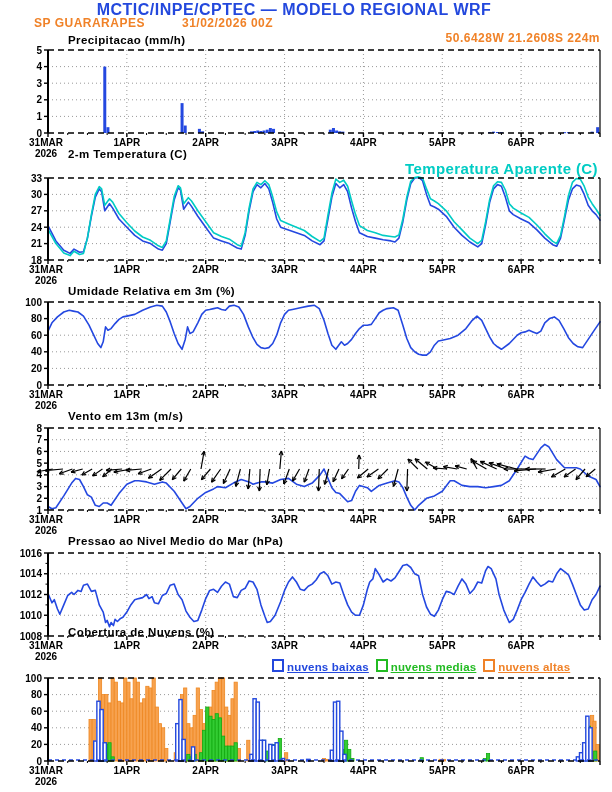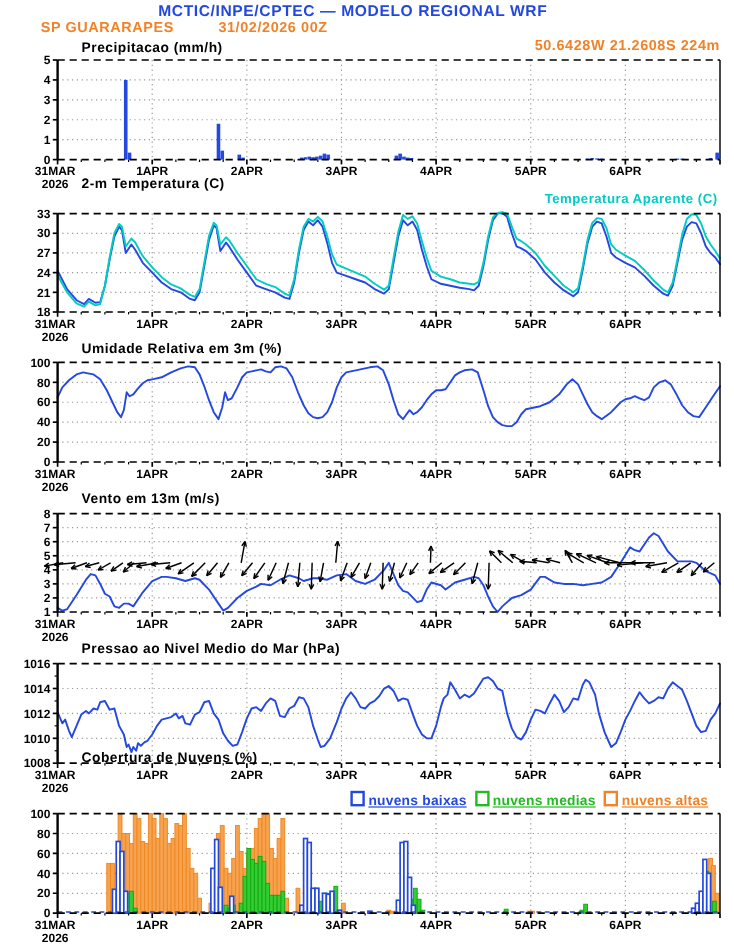--- a/index.html
+++ b/index.html
@@ -1,23 +1,23 @@
 <!DOCTYPE html>
 <html><head>
 <meta charset="utf-8">
 <style>
   html,body{margin:0;padding:0;}
   body{width:612px;height:792px;position:relative;background:#ffffff;
        font-family:"Liberation Sans",sans-serif;overflow:hidden;}
   .abs{position:absolute;white-space:nowrap;}
-  .hdr1{left:0;top:1px;width:588px;text-align:center;font-size:13px;font-weight:bold;color:#2348dd;letter-spacing:.5px;}
+  .hdr1{left:0;top:1px;width:588px;text-align:center;font-size:16px;font-weight:bold;color:#2348dd;letter-spacing:.5px;}
   .hdr2{top:16px;font-size:12px;font-weight:bold;color:#f08228;letter-spacing:.5px;}
   .coords{top:31px;right:12px;font-size:12px;font-weight:bold;color:#f08228;letter-spacing:.5px;}
   .ptitle{font-size:11.5px;font-weight:bold;color:#000;letter-spacing:.4px;}
-  .ptitle2{font-size:11px;font-weight:bold;color:#00ccc4;letter-spacing:.4px;}
+  .ptitle2{font-size:15px;font-weight:bold;color:#00ccc4;letter-spacing:.4px;}
   .legend{font-size:11.5px;font-weight:bold;letter-spacing:.2px;}
   .legend .sw{display:inline-block;width:8px;height:9px;background:#fff;border:2px solid;vertical-align:-1px;margin-right:3px;}
   .lg-blue{color:#2348dd;text-decoration:underline;}
   .lg-green{color:#22bb22;text-decoration:underline;}
   .lg-orange{color:#f08228;text-decoration:underline;}
   .lg-blue .sw{border-color:#2348dd;}
   .lg-green .sw{border-color:#22bb22;}
   .lg-orange .sw{border-color:#f08228;}
   svg text{font-family:"Liberation Sans",sans-serif;font-weight:bold;fill:#000;}
 </style>
@@ -30,21 +30,21 @@
 <div class="abs coords">50.6428W 21.2608S 224m</div>
 
 <div class="abs ptitle" style="left:68px;top:34px;">Precipitacao (mm/h)</div>
 <div class="abs ptitle" style="left:68px;top:148px;">2-m Temperatura (C)</div>
 <div class="abs ptitle2" style="right:14px;top:160px;">Temperatura Aparente (C)</div>
 <div class="abs ptitle" style="left:68px;top:285px;">Umidade Relativa em 3m (%)</div>
 <div class="abs ptitle" style="left:68px;top:410px;">Vento em 13m (m/s)</div>
 <div class="abs ptitle" style="left:68px;top:535px;">Pressao ao Nivel Medio do Mar (hPa)</div>
 <div class="abs ptitle" style="left:68px;top:626px;">Cobertura de Nuvens (%)</div>
 
-<div class="abs legend" style="left:264px;top:659px;padding-left:28px;">
+<div class="abs legend" style="left:244px;top:659px;padding-left:28px;">
   <span class="lg-blue"><span class="sw"></span><span>nuvens baixas</span></span>&nbsp;
   <span class="lg-green"><span class="sw"></span><span>nuvens medias</span></span>&nbsp;
   <span class="lg-orange"><span class="sw"></span><span>nuvens altas</span></span>
 </div>
 
 <svg id="canvas" width="612" height="792" viewBox="0 0 612 792" style="position:absolute;left:0;top:0;">
     <g>
       <line x1="126.85714285714286" y1="50" x2="126.85714285714286" y2="133" stroke="#999999" stroke-width="1" stroke-dasharray="1 3"></line>
       <line x1="205.71428571428572" y1="50" x2="205.71428571428572" y2="133" stroke="#999999" stroke-width="1" stroke-dasharray="1 3"></line>
       <line x1="284.57142857142856" y1="50" x2="284.57142857142856" y2="133" stroke="#999999" stroke-width="1" stroke-dasharray="1 3"></line>

